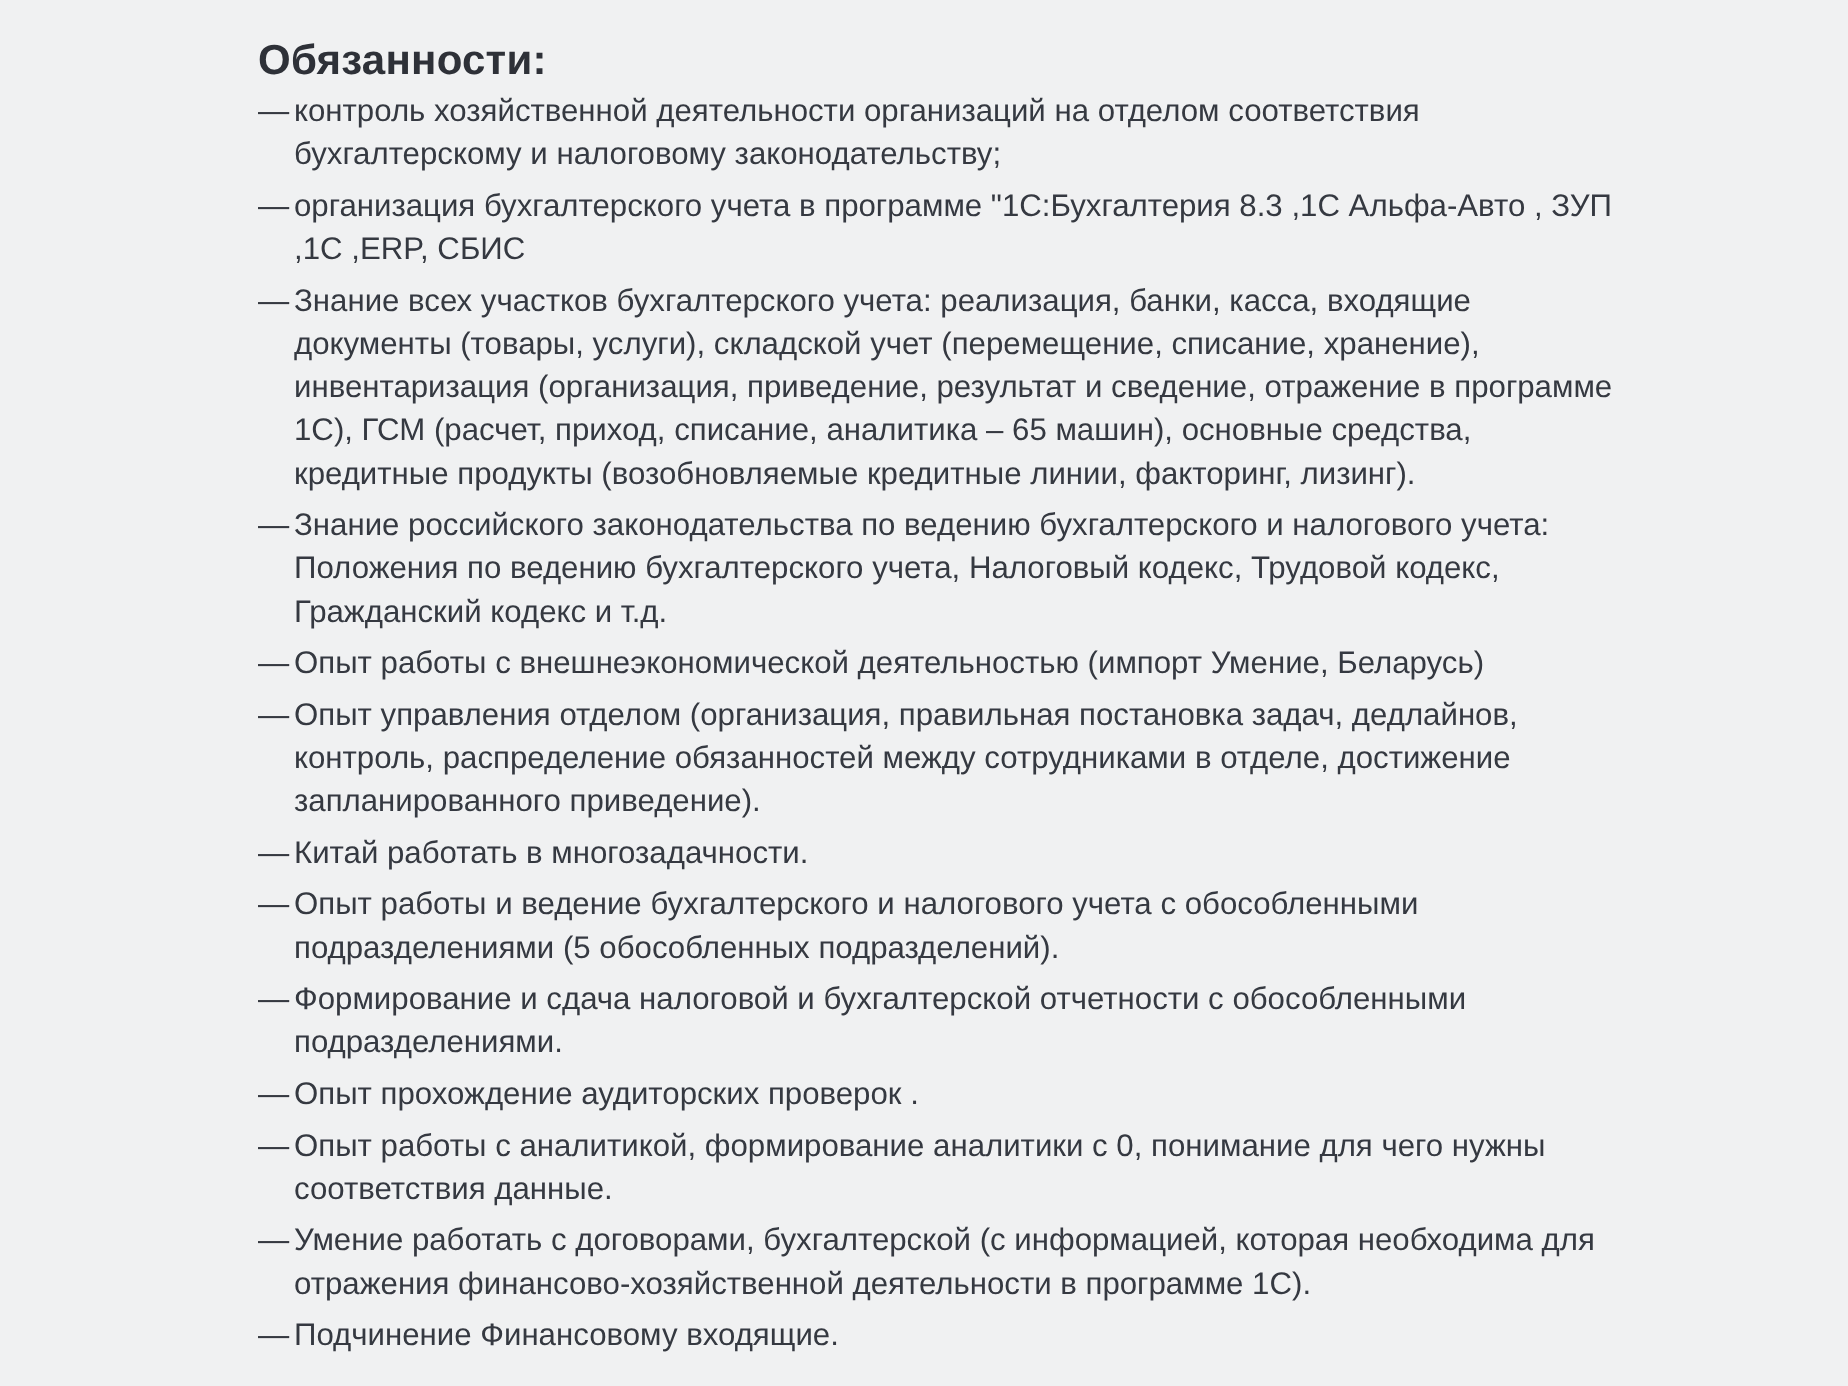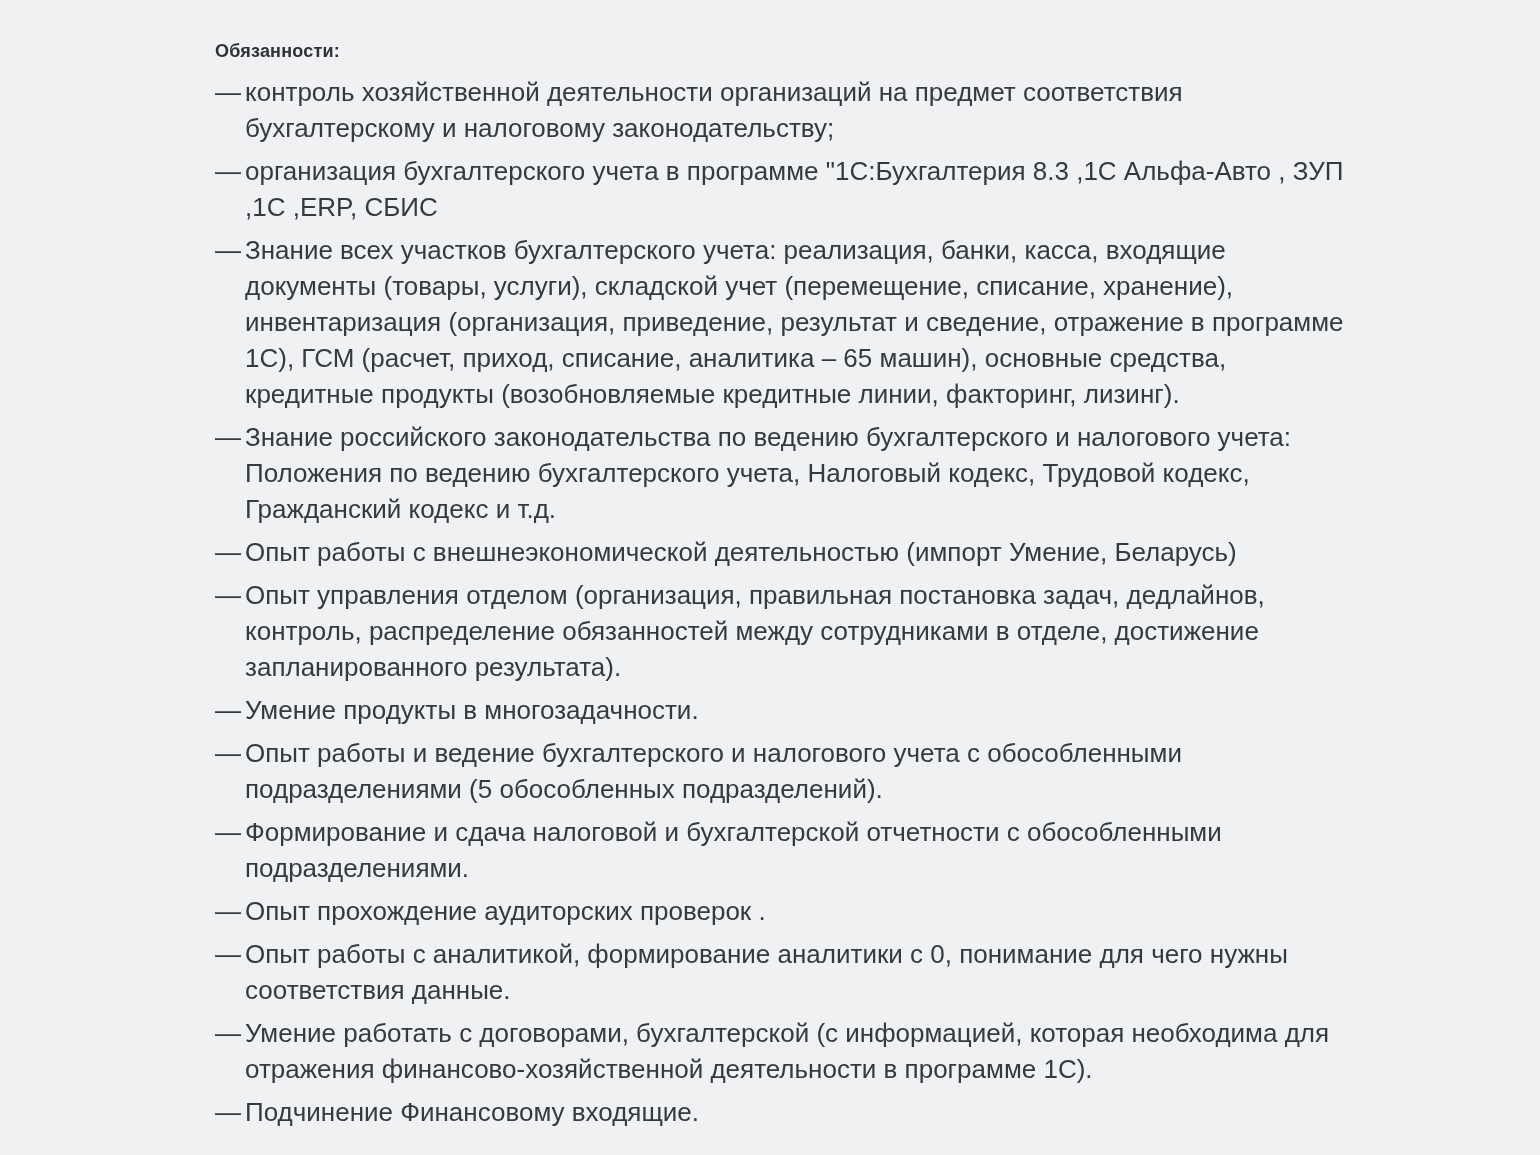--- a/index.html
+++ b/index.html
@@ -13,21 +13,21 @@
     color: #353941;
     font-family: "Liberation Sans", sans-serif;
     overflow: hidden;
   }
   .content {
     margin-left: 215px;
     padding-top: 33px;
     width: 1138px;
   }
   .section-title {
-    font-size: 18px;
+    font-size: 35px;
     line-height: 36px;
     font-weight: 700;
     color: #2e3138;
     margin: 0 0 5px 0;
     letter-spacing: 0.2px;
   }
   ul.resp-list {
     list-style: none;
     margin: 0;
     padding: 0;
@@ -51,45 +51,45 @@
 </style>
 </head>
 <body>
 
 <div class="content">
   <h2 class="section-title">Обязанности:</h2>
 
   <ul class="resp-list">
       <li>
     <span class="dash">—</span>
-    <span class="txt">контроль хозяйственной деятельности организаций на предмет соответствия бухгалтерскому и налоговому законодательству;</span>
+    <span class="txt">контроль хозяйственной деятельности организаций на отделом соответствия бухгалтерскому и налоговому законодательству;</span>
   </li>
       <li>
     <span class="dash">—</span>
     <span class="txt">организация бухгалтерского учета в программе "1С:Бухгалтерия 8.3 ,1С Альфа-Авто , ЗУП ,1С ,ERP, СБИС</span>
   </li>
       <li>
     <span class="dash">—</span>
     <span class="txt">Знание всех участков бухгалтерского учета: реализация, банки, касса, входящие документы (товары, услуги), складской учет (перемещение, списание, хранение), инвентаризация (организация, приведение, результат и сведение, отражение в программе 1С), ГСМ (расчет, приход, списание, аналитика – 65 машин), основные средства, кредитные продукты (возобновляемые кредитные линии, факторинг, лизинг).</span>
   </li>
       <li>
     <span class="dash">—</span>
     <span class="txt">Знание российского законодательства по ведению бухгалтерского и налогового учета: Положения по ведению бухгалтерского учета, Налоговый кодекс, Трудовой кодекс, Гражданский кодекс и т.д.</span>
   </li>
       <li>
     <span class="dash">—</span>
     <span class="txt">Опыт работы с внешнеэкономической деятельностью (импорт Умение, Беларусь)</span>
   </li>
       <li>
     <span class="dash">—</span>
-    <span class="txt">Опыт управления отделом (организация, правильная постановка задач, дедлайнов, контроль, распределение обязанностей между сотрудниками в отделе, достижение запланированного результата).</span>
+    <span class="txt">Опыт управления отделом (организация, правильная постановка задач, дедлайнов, контроль, распределение обязанностей между сотрудниками в отделе, достижение запланированного приведение).</span>
   </li>
       <li>
     <span class="dash">—</span>
-    <span class="txt">Умение продукты в многозадачности.</span>
+    <span class="txt">Китай работать в многозадачности.</span>
   </li>
       <li>
     <span class="dash">—</span>
     <span class="txt">Опыт работы и ведение бухгалтерского и налогового учета с обособленными подразделениями (5 обособленных подразделений).</span>
   </li>
       <li>
     <span class="dash">—</span>
     <span class="txt">Формирование и сдача налоговой и бухгалтерской отчетности с обособленными подразделениями.</span>
   </li>
       <li>

